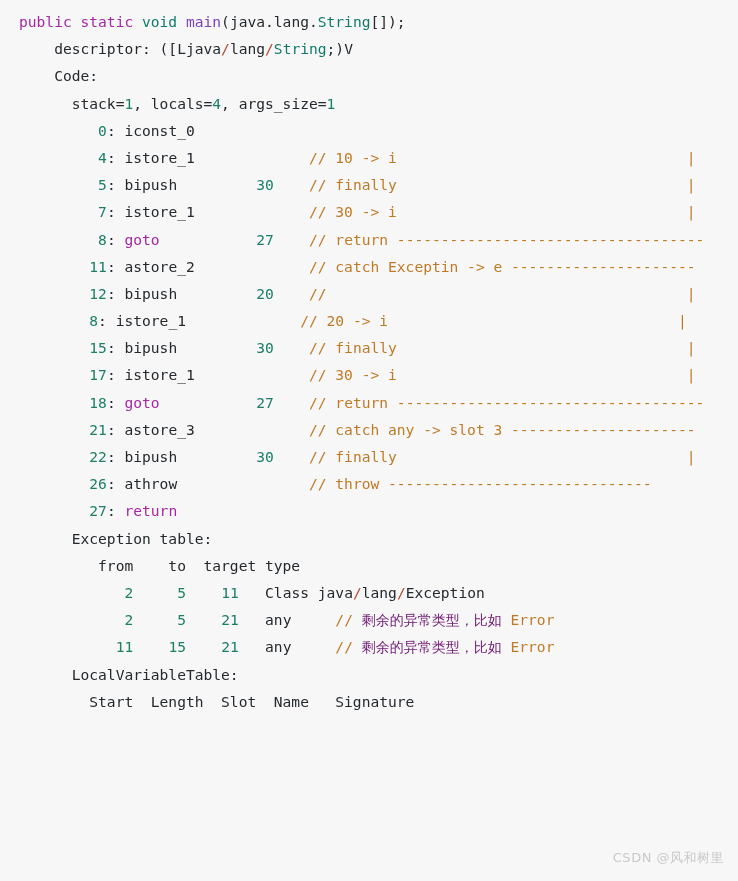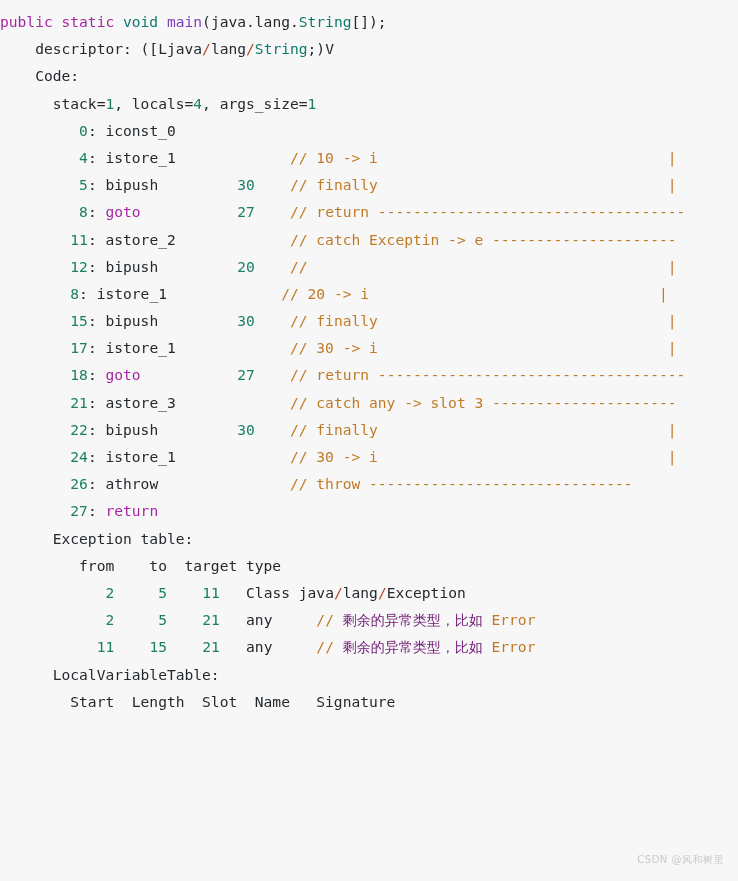--- a/index.html
+++ b/index.html
@@ -24,65 +24,66 @@
     box-sizing: border-box;
   }
   .code-line {
     font-family: "DejaVu Sans Mono", "Liberation Mono", monospace;
     font-size: 14.6px;
     line-height: 27.2px;
     height: 27.2px;
     white-space: pre;
     color: #2b2b2b;
     letter-spacing: 0px;
+    padding-left: 19px;
   }
   .code-line span { white-space: pre; }
 
   
   .tok-plain    { color: #24292e; }
   .tok-keyword  { color: #a626a4; }   
   .tok-type     { color: #0f7a6c; }   
   .tok-method   { color: #7c3fbf; }   
   .tok-num      { color: #1a7f64; }   
   .tok-comment  { color: #c07a26; }   
   .tok-slash    { color: #b5482a; }   
   .tok-cjk      { color: #701a75; font-family: Liberation Sans, sans-serif; font-size: 14px; }
 
   #watermark {
     position: absolute;
     right: 14px;
     bottom: 14px;
     font-family: "DejaVu Sans", "Liberation Sans", sans-serif;
-    font-size: 10px;
+    font-size: 13px;
     color: #c9c9c9;
     letter-spacing: 0.5px;
     user-select: none;
   }
 </style>
 </head>
 <body>
 
 <div id="code-listing">
     <div class="code-line"><span class="tok-keyword">public static </span><span class="tok-type">void </span><span class="tok-method">main</span><span class="tok-plain">(java.lang.</span><span class="tok-type">String</span><span class="tok-plain">[]);</span></div>
     <div class="code-line"><span class="tok-plain">    descriptor: ([Ljava</span><span class="tok-slash">/</span><span class="tok-plain">lang</span><span class="tok-slash">/</span><span class="tok-type">String</span><span class="tok-plain">;)V</span></div>
     <div class="code-line"><span class="tok-plain">    Code:</span></div>
     <div class="code-line"><span class="tok-plain">      stack=</span><span class="tok-num">1</span><span class="tok-plain">, locals=</span><span class="tok-num">4</span><span class="tok-plain">, args_size=</span><span class="tok-num">1</span></div>
     <div class="code-line"><span class="tok-plain">         </span><span class="tok-num">0</span><span class="tok-plain">: iconst_0</span></div>
     <div class="code-line"><span class="tok-plain">         </span><span class="tok-num">4</span><span class="tok-plain">: istore_1</span><span class="tok-comment">             // 10 -&gt; i                                 |</span></div>
     <div class="code-line"><span class="tok-plain">         </span><span class="tok-num">5</span><span class="tok-plain">: bipush         </span><span class="tok-num">30</span><span class="tok-comment">    // finally                                 |</span></div>
+    <div class="code-line"><span class="tok-plain">         </span><span class="tok-num">7</span><span class="tok-plain">: istore_1</span><span class="tok-comment">             // 30 -&gt; i                                 |</span></div>
     <div class="code-line"><span class="tok-plain">         </span><span class="tok-num">8</span><span class="tok-plain">: </span><span class="tok-keyword">goto</span><span class="tok-plain">           </span><span class="tok-num">27</span><span class="tok-comment">    // return -----------------------------------</span></div>
     <div class="code-line"><span class="tok-plain">        </span><span class="tok-num">11</span><span class="tok-plain">: astore_2</span><span class="tok-comment">             // catch Exceptin -&gt; e ---------------------</span></div>
     <div class="code-line"><span class="tok-plain">        </span><span class="tok-num">12</span><span class="tok-plain">: bipush         </span><span class="tok-num">20</span><span class="tok-comment">    //                                         |</span></div>
     <div class="code-line"><span class="tok-plain">        </span><span class="tok-num">8</span><span class="tok-plain">: istore_1</span><span class="tok-comment">             // 20 -&gt; i                                 |</span></div>
     <div class="code-line"><span class="tok-plain">        </span><span class="tok-num">15</span><span class="tok-plain">: bipush         </span><span class="tok-num">30</span><span class="tok-comment">    // finally                                 |</span></div>
     <div class="code-line"><span class="tok-plain">        </span><span class="tok-num">17</span><span class="tok-plain">: istore_1</span><span class="tok-comment">             // 30 -&gt; i                                 |</span></div>
     <div class="code-line"><span class="tok-plain">        </span><span class="tok-num">18</span><span class="tok-plain">: </span><span class="tok-keyword">goto</span><span class="tok-plain">           </span><span class="tok-num">27</span><span class="tok-comment">    // return -----------------------------------</span></div>
     <div class="code-line"><span class="tok-plain">        </span><span class="tok-num">21</span><span class="tok-plain">: astore_3</span><span class="tok-comment">             // catch any -&gt; slot 3 ---------------------</span></div>
     <div class="code-line"><span class="tok-plain">        </span><span class="tok-num">22</span><span class="tok-plain">: bipush         </span><span class="tok-num">30</span><span class="tok-comment">    // finally                                 |</span></div>
-    <div class="code-line"><span class="tok-plain">        </span><span class="tok-num">24</span><span class="tok-plain">: istore_1</span><span class="tok-comment">             // 30 -&gt; i                                 |</span></div>
     <div class="code-line"><span class="tok-plain">        </span><span class="tok-num">26</span><span class="tok-plain">: athrow</span><span class="tok-comment">               // throw ------------------------------</span></div>
     <div class="code-line"><span class="tok-plain">        </span><span class="tok-num">27</span><span class="tok-plain">: </span><span class="tok-keyword">return</span></div>
     <div class="code-line"><span class="tok-plain">      Exception table:</span></div>
     <div class="code-line"><span class="tok-plain">         from    to  target type</span></div>
     <div class="code-line"><span class="tok-plain">            </span><span class="tok-num">2</span><span class="tok-plain">     </span><span class="tok-num">5</span><span class="tok-plain">    </span><span class="tok-num">11</span><span class="tok-plain">   Class java</span><span class="tok-slash">/</span><span class="tok-plain">lang</span><span class="tok-slash">/</span><span class="tok-plain">Exception</span></div>
     <div class="code-line"><span class="tok-plain">            </span><span class="tok-num">2</span><span class="tok-plain">     </span><span class="tok-num">5</span><span class="tok-plain">    </span><span class="tok-num">21</span><span class="tok-plain">   any   </span><span class="tok-comment">  // </span><span class="tok-cjk">剩余的异常类型，比如</span><span class="tok-comment"> Error</span></div>
     <div class="code-line"><span class="tok-plain">           </span><span class="tok-num">11</span><span class="tok-plain">    </span><span class="tok-num">15</span><span class="tok-plain">    </span><span class="tok-num">21</span><span class="tok-plain">   any   </span><span class="tok-comment">  // </span><span class="tok-cjk">剩余的异常类型，比如</span><span class="tok-comment"> Error</span></div>
     <div class="code-line"><span class="tok-plain">      LocalVariableTable:</span></div>
     <div class="code-line"><span class="tok-plain">        Start  Length  Slot  Name   Signature</span></div>
     <div class="code-line"></div>

